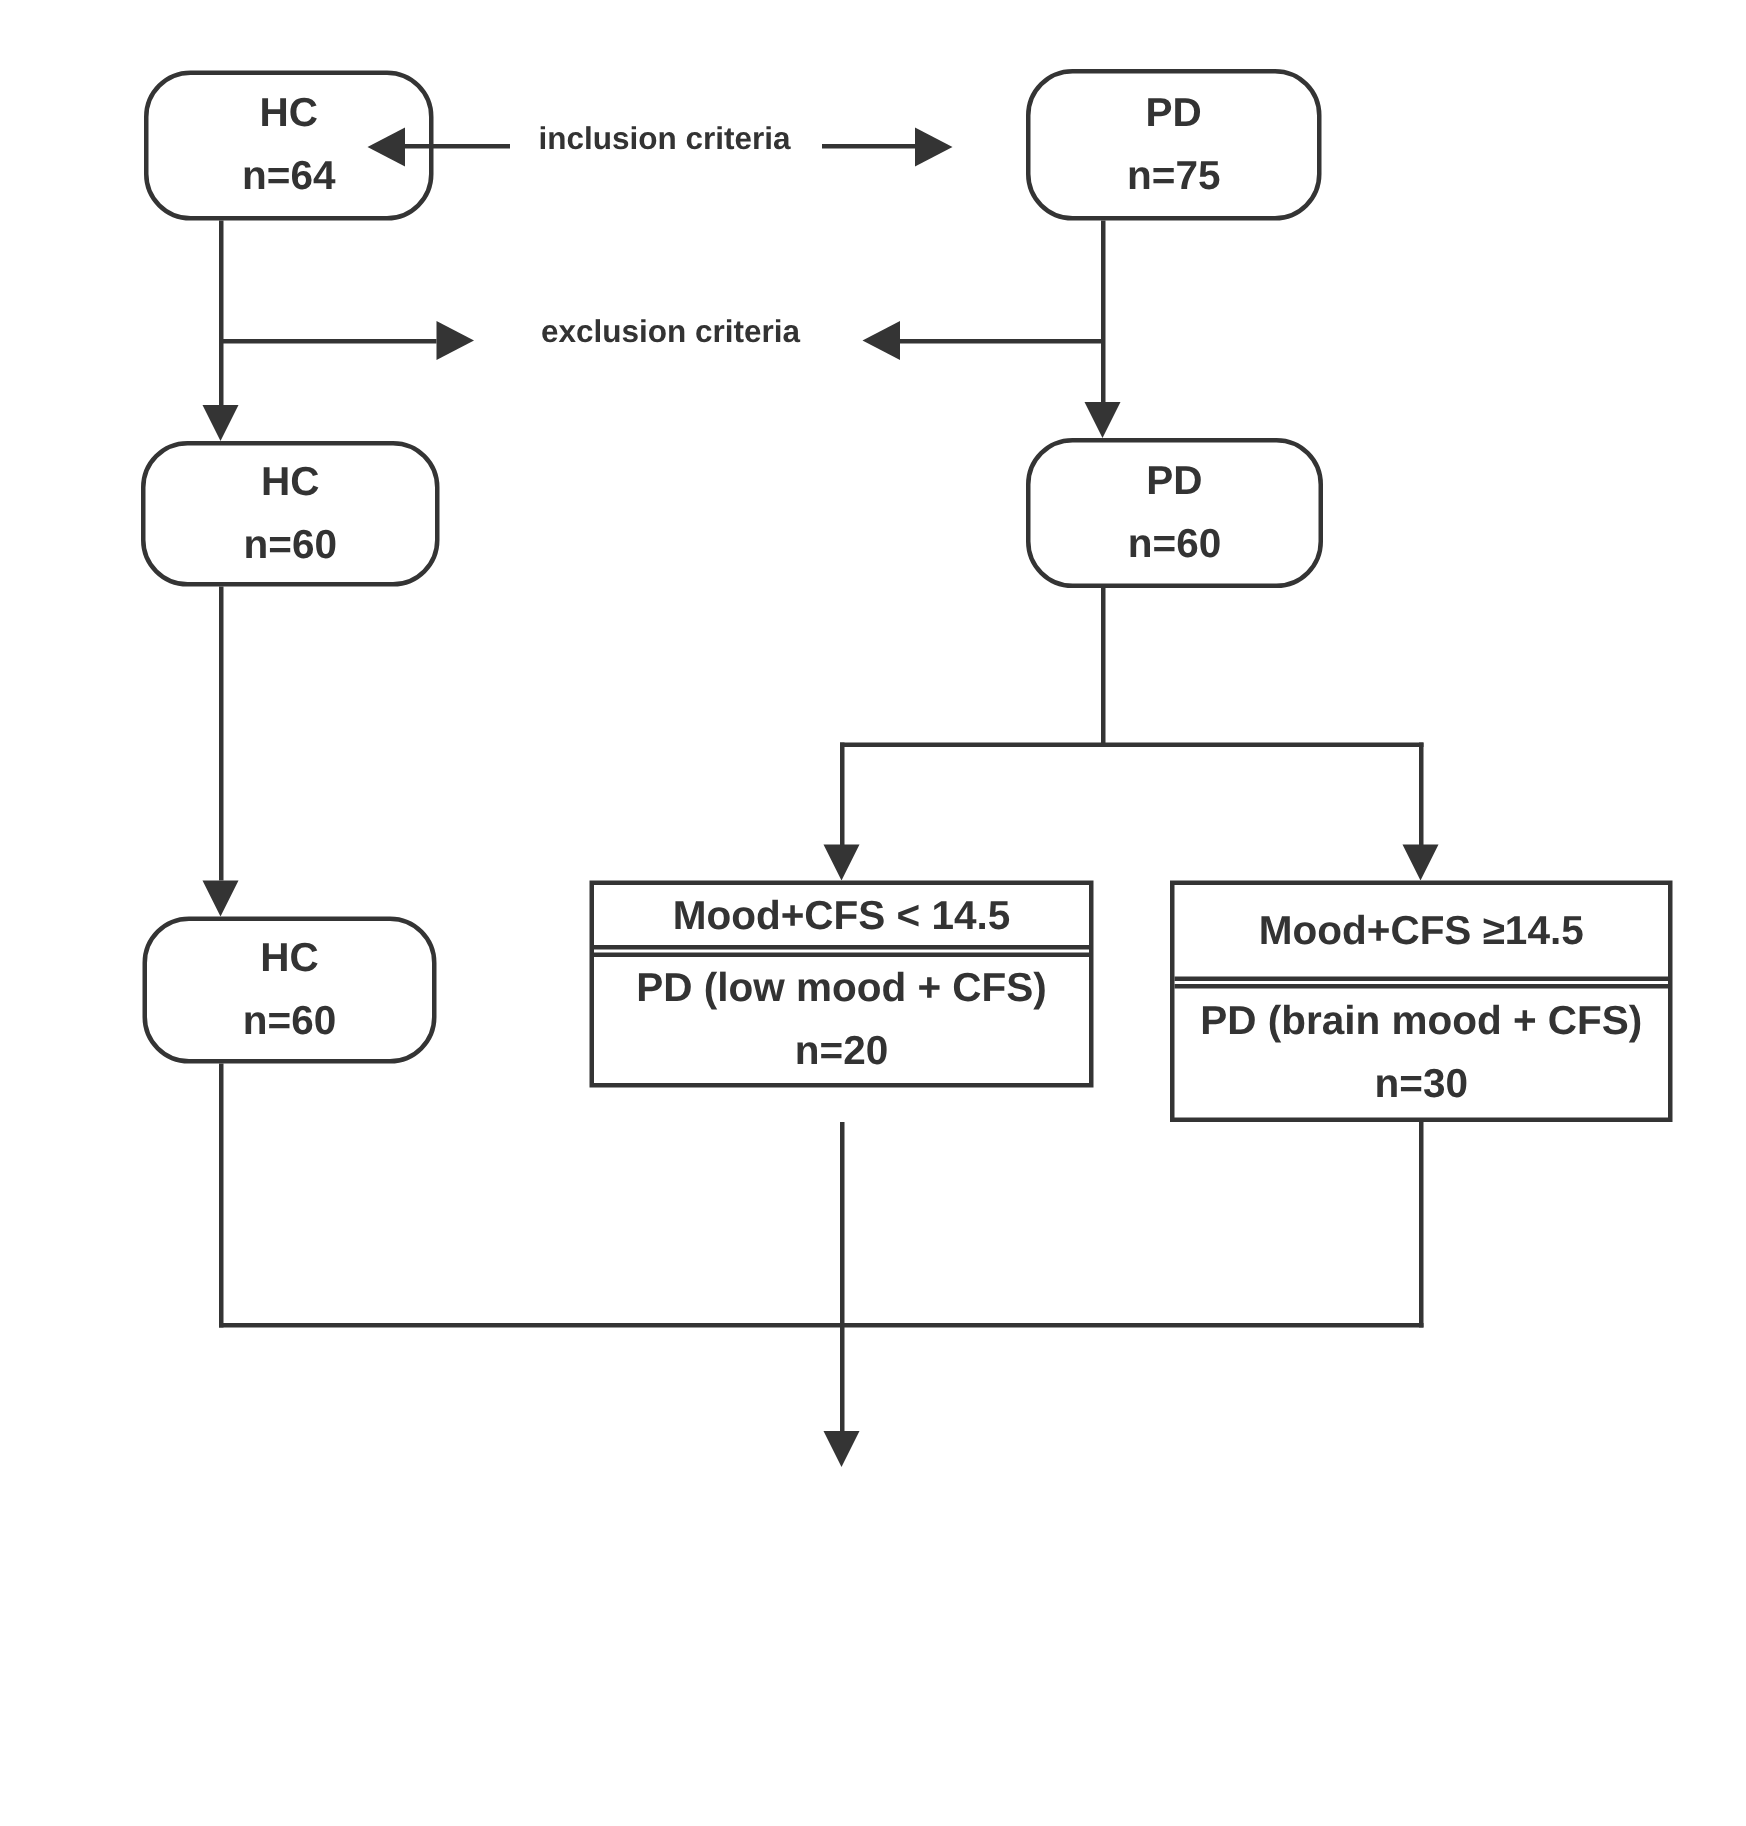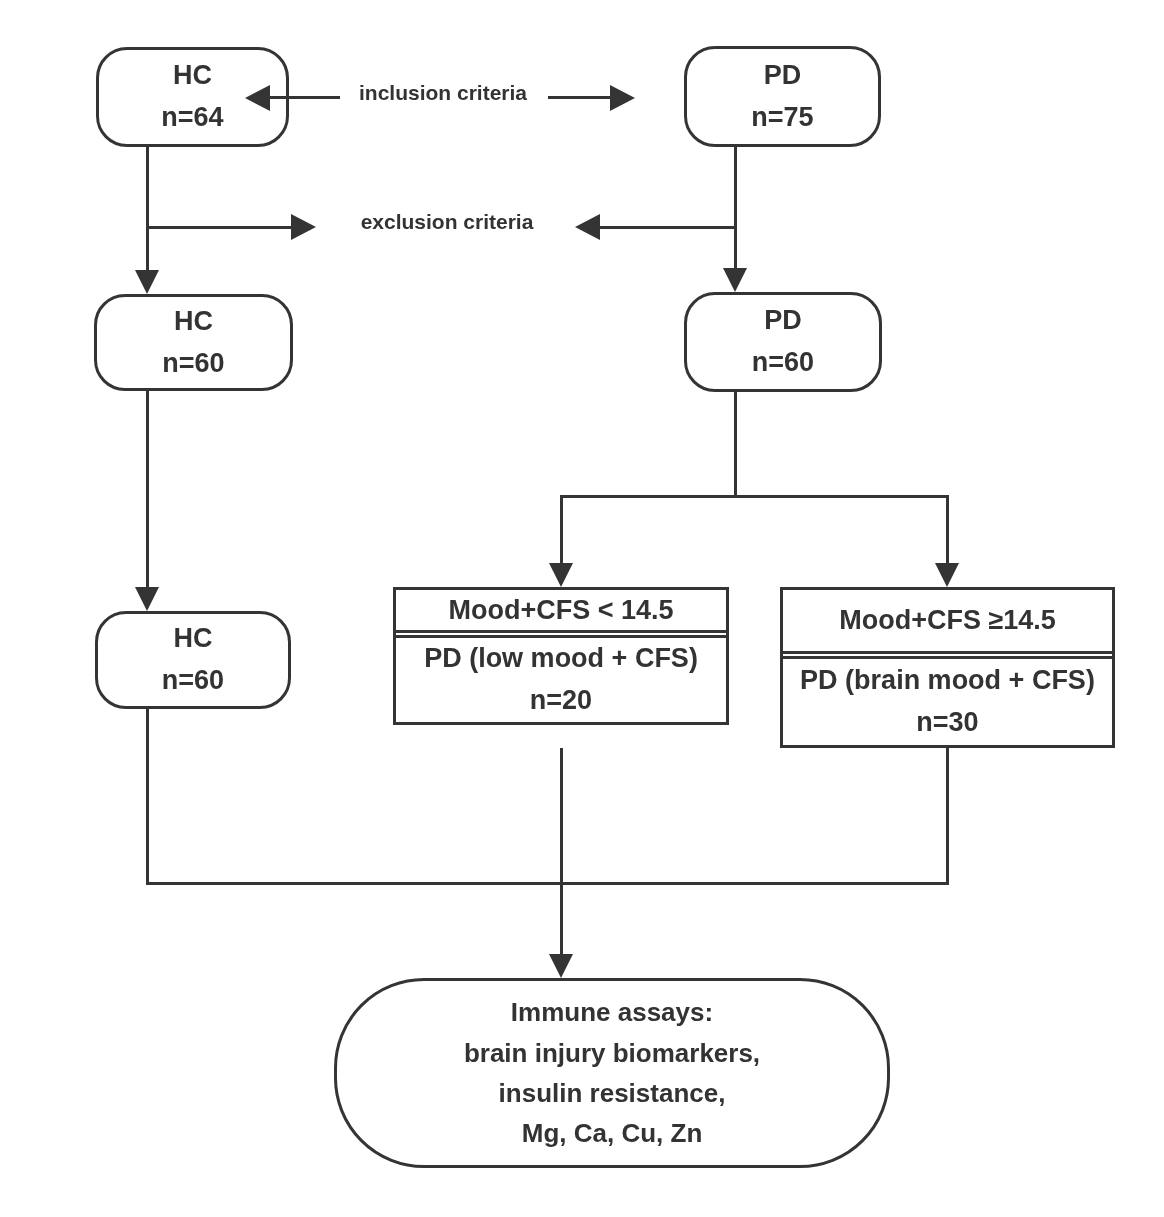--- a/index.html
+++ b/index.html
@@ -154,20 +154,14 @@
       <span>n=30</span>
     </div>
   </div>
 
   <div class="vline" style="left:146px; top:709px; height:176px;"></div>
   <div class="vline" style="left:560px; top:748px; height:208px;"></div>
   <div class="vline" style="left:946px; top:748px; height:137px;"></div>
   <div class="hline" style="left:146px; top:882px; width:803px;"></div>
   <div class="arr-down" style="left:549px; top:954px;"></div>
 
-  <div class="rbox" style="left:288px; top:978px; width:556px; height:190px; border-radius:90px; font-size:26px;">
-    <span>Immune assays:</span>
-    <span>brain injury biomarkers,</span>
-    <span>insulin resistance,</span>
-    <span>Mg, Ca, Cu, Zn</span>
-  </div>
 
 </div>
 
 </body></html>

